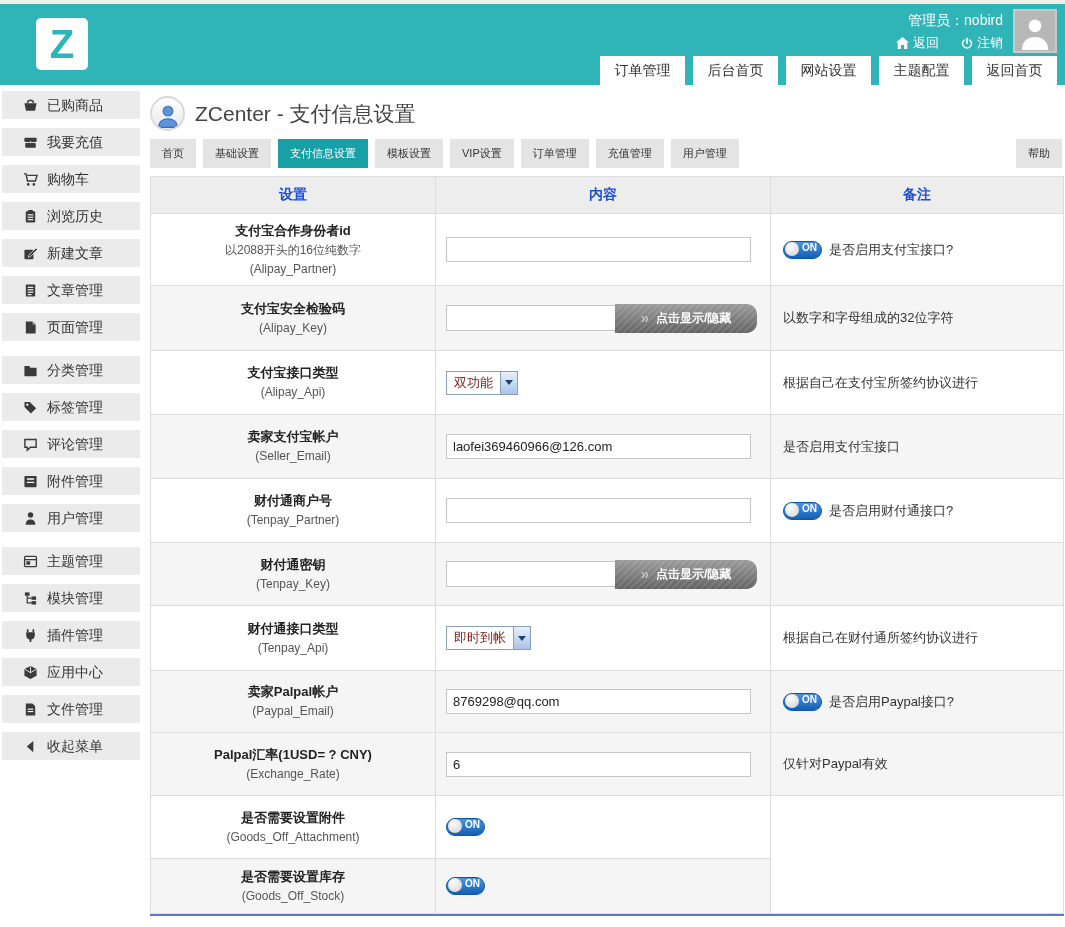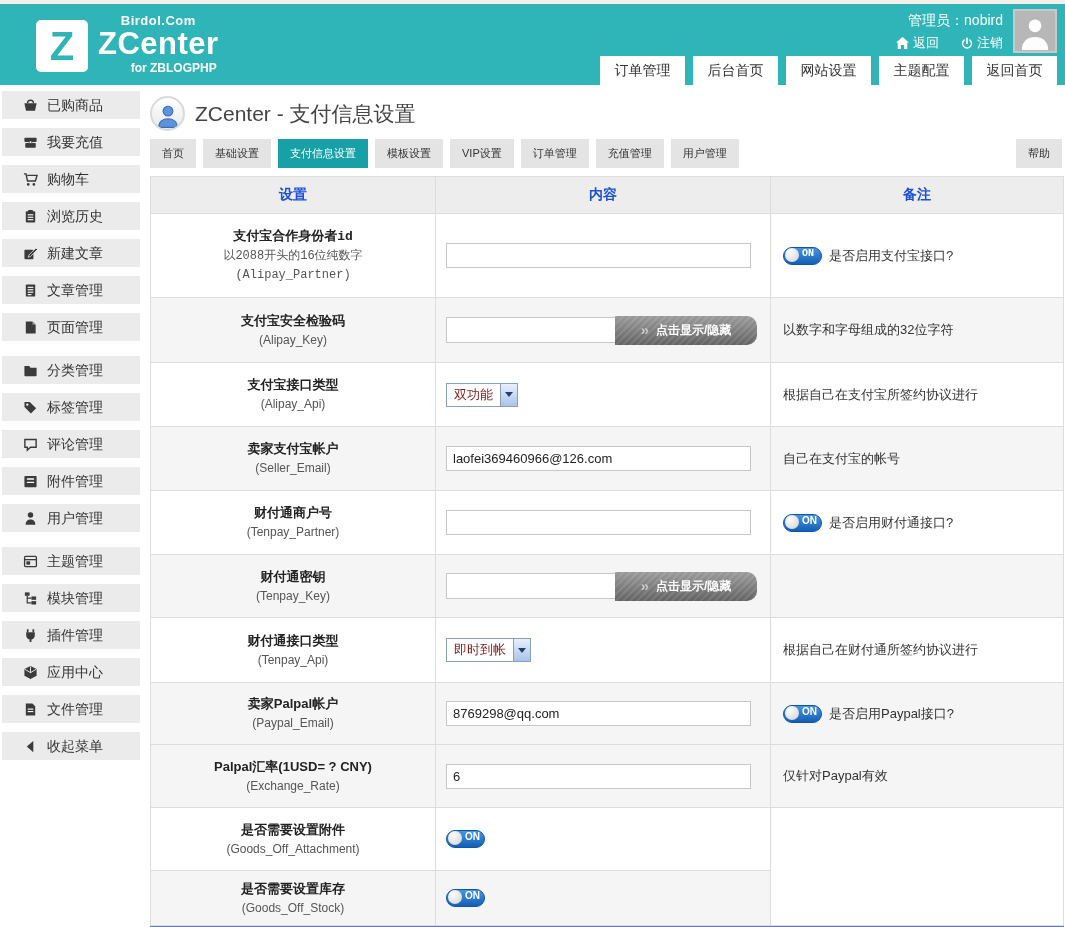--- a/index.html
+++ b/index.html
@@ -94,25 +94,20 @@
 </head>
 <body>
 
 <div class="topstrip"></div>
 
 <header>
   <div class="brand">
     <div class="logo-box">
       <span>Z</span>
     </div>
-    <div class="brand-text">
-      <div class="brand-site">Birdol.Com</div>
-      <div class="brand-name">ZCenter</div>
-      <div class="brand-sub">for ZBLOGPHP</div>
-    </div>
   </div>
 
   <div class="user-area">
     <div class="admin-line">管理员：nobird</div>
     <div class="user-links">
       <a>
         <svg width="13" height="12" viewBox="0 0 16 15" fill="#fff">
             <path d="M8 0L0 7h2v8h4v-5h4v5h4V7h2z"></path>
           </svg>
         <span>返回</span>
@@ -358,21 +353,21 @@
             <col class="c3">
           </colgroup>
         <thead>
             <tr id="theadrow">
               <th>设置</th>
               <th>内容</th>
               <th>备注</th>
             </tr>
           </thead>
         <tbody id="tbody">
-            <tr style="height: 84px; font-family: Liberation Mono, monospace;">
+            <tr style="height: 72px;">
               <td class="label">
                 <div class="lab-title">支付宝合作身份者id</div>
                 <div class="lab-sub">以2088开头的16位纯数字</div>
                 <div class="lab-sub">(Alipay_Partner)</div>
               </td>
               <td class="content"><input class="txt" style=""></td>
               <td class="remark">
                 <div class="rk">
                   <span class="toggle">
                     <span class="knob"></span>
@@ -420,21 +415,21 @@
               </td>
             </tr>
             <tr class="shade" style="height: 64px;">
               <td class="label">
                 <div class="lab-title">卖家支付宝帐户</div>
                 <div class="lab-sub">(Seller_Email)</div>
               </td>
               <td class="content"><input class="txt" value="laofei369460966@126.com" style=""></td>
               <td class="remark">
                 <div class="rk">
-                  <span>自己在支付宝的帐号</span>
+                  <span>是否启用支付宝接口</span>
                 </div>
               </td>
             </tr>
             <tr style="height: 64px;">
               <td class="label">
                 <div class="lab-title">财付通商户号</div>
                 <div class="lab-sub">(Tenpay_Partner)</div>
               </td>
               <td class="content"><input class="txt" style=""></td>
               <td class="remark">

